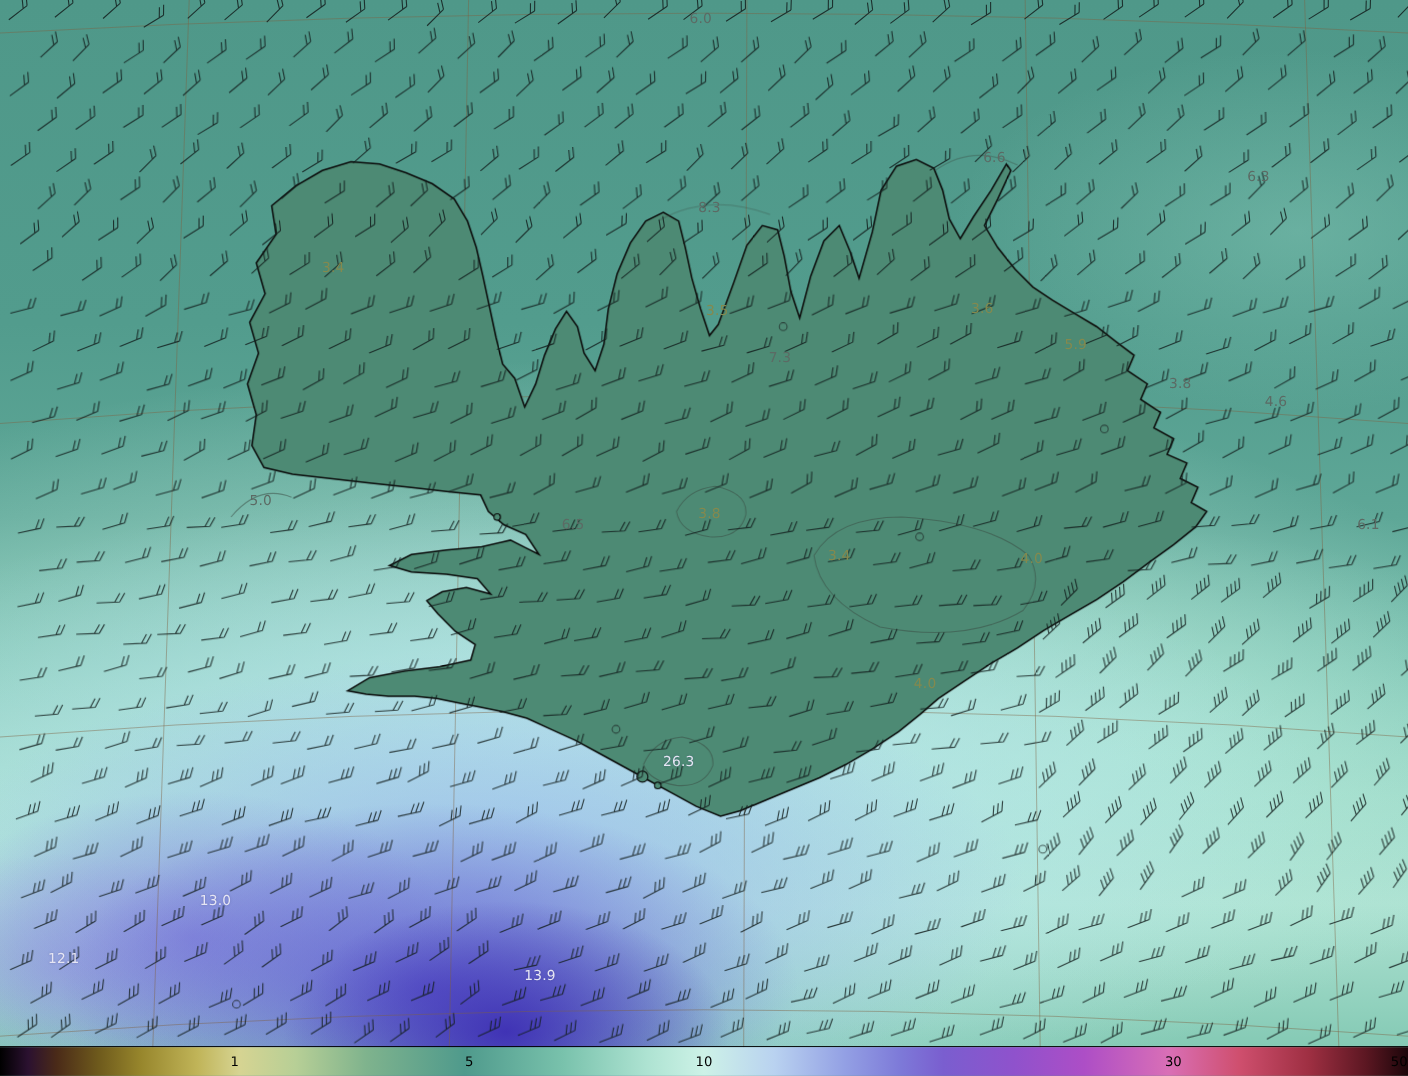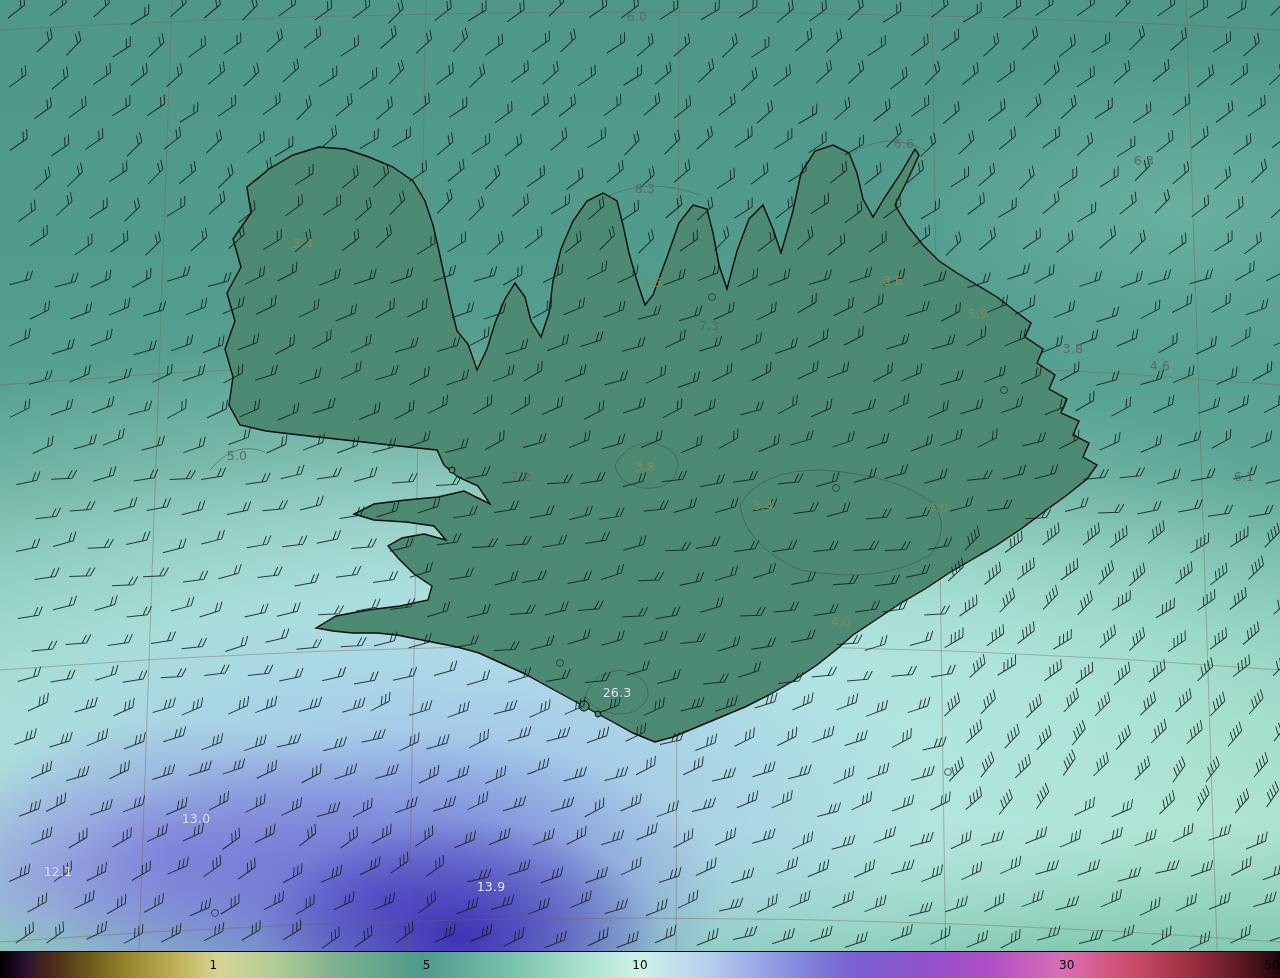--- a/index.html
+++ b/index.html
@@ -1107,21 +1107,21 @@
       <span class="vlabel gray" style="left: 645px; top: 188px;">8.3</span>
       <span class="vlabel olive" style="left: 303px; top: 243px;">3.4</span>
       <span class="vlabel olive" style="left: 652px; top: 282px;">3.5</span>
       <span class="vlabel olive" style="left: 893px; top: 280px;">3.6</span>
       <span class="vlabel olive" style="left: 978px; top: 313px;">5.9</span>
       <span class="vlabel gray" style="left: 709px; top: 325px;">7.3</span>
       <span class="vlabel gray" style="left: 1073px; top: 348px;">3.8</span>
       <span class="vlabel gray" style="left: 1160px; top: 365px;">4.6</span>
       <span class="vlabel gray" style="left: 237px; top: 455px;">5.0</span>
       <span class="vlabel olive" style="left: 645px; top: 466px;">3.8</span>
-      <span class="vlabel gray" style="left: 521px; top: 476px;">7.2</span>
+      <span class="vlabel gray" style="left: 521px; top: 476px;">6.5</span>
       <span class="vlabel gray" style="left: 1244px; top: 476px;">6.1</span>
       <span class="vlabel olive" style="left: 763px; top: 505px;">3.4</span>
       <span class="vlabel olive" style="left: 938px; top: 507px;">4.0</span>
       <span class="vlabel olive" style="left: 841px; top: 621px;">4.0</span>
       <span class="vlabel light" style="left: 617px; top: 692px;">26.3</span>
       <span class="vlabel light" style="left: 196px; top: 818px; text-align: right;">13.0</span>
       <span class="vlabel light" style="left: 58px; top: 871px;">12.1</span>
       <span class="vlabel light" style="left: 491px; top: 886px;">13.9</span>
     </div>
 

